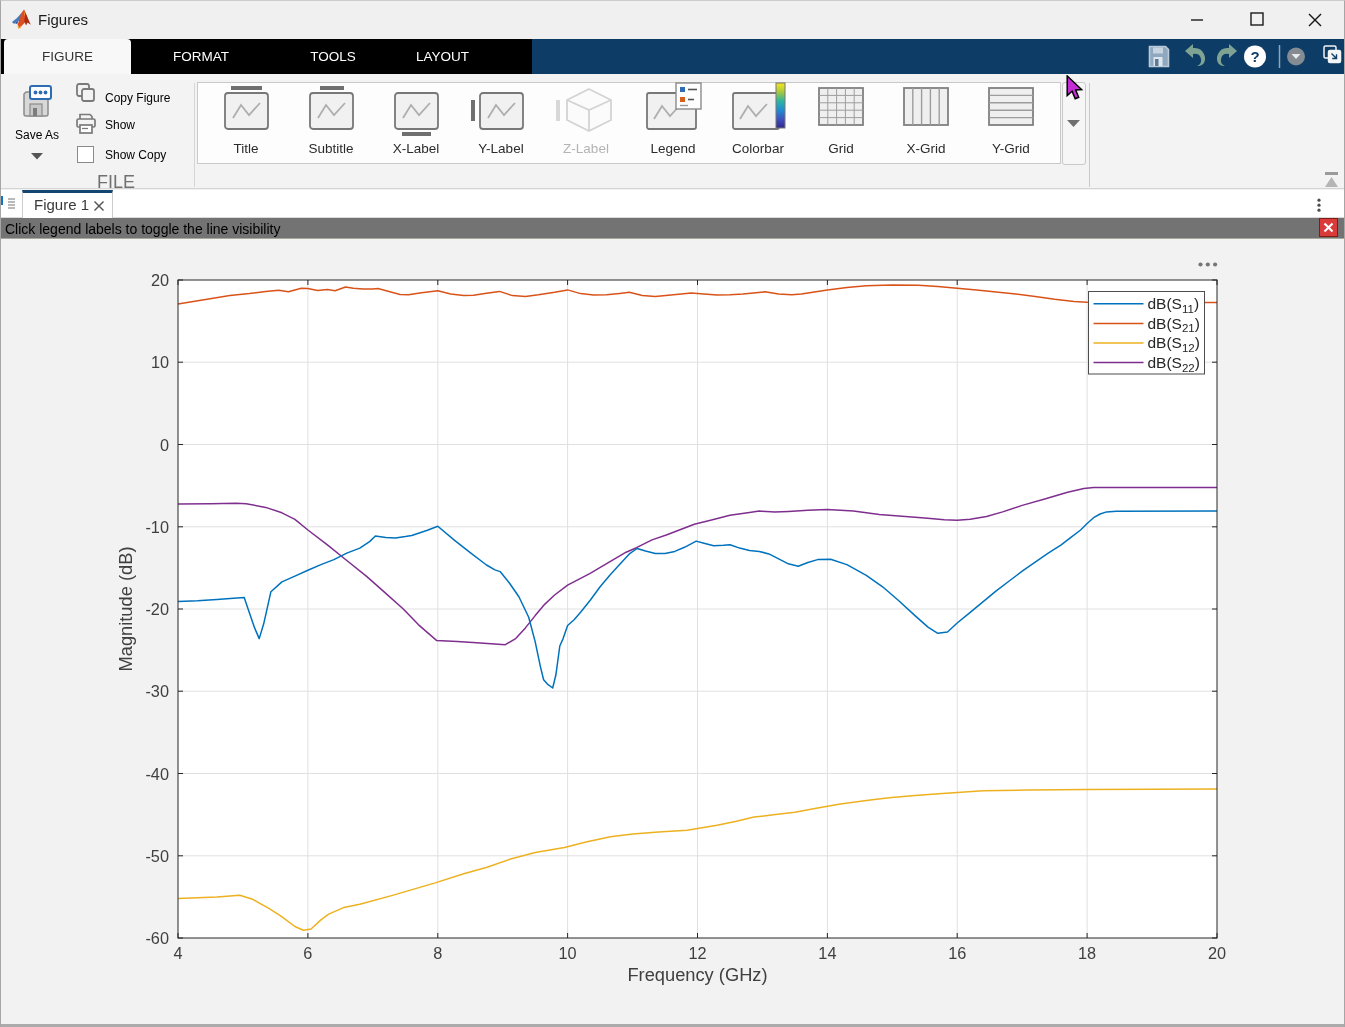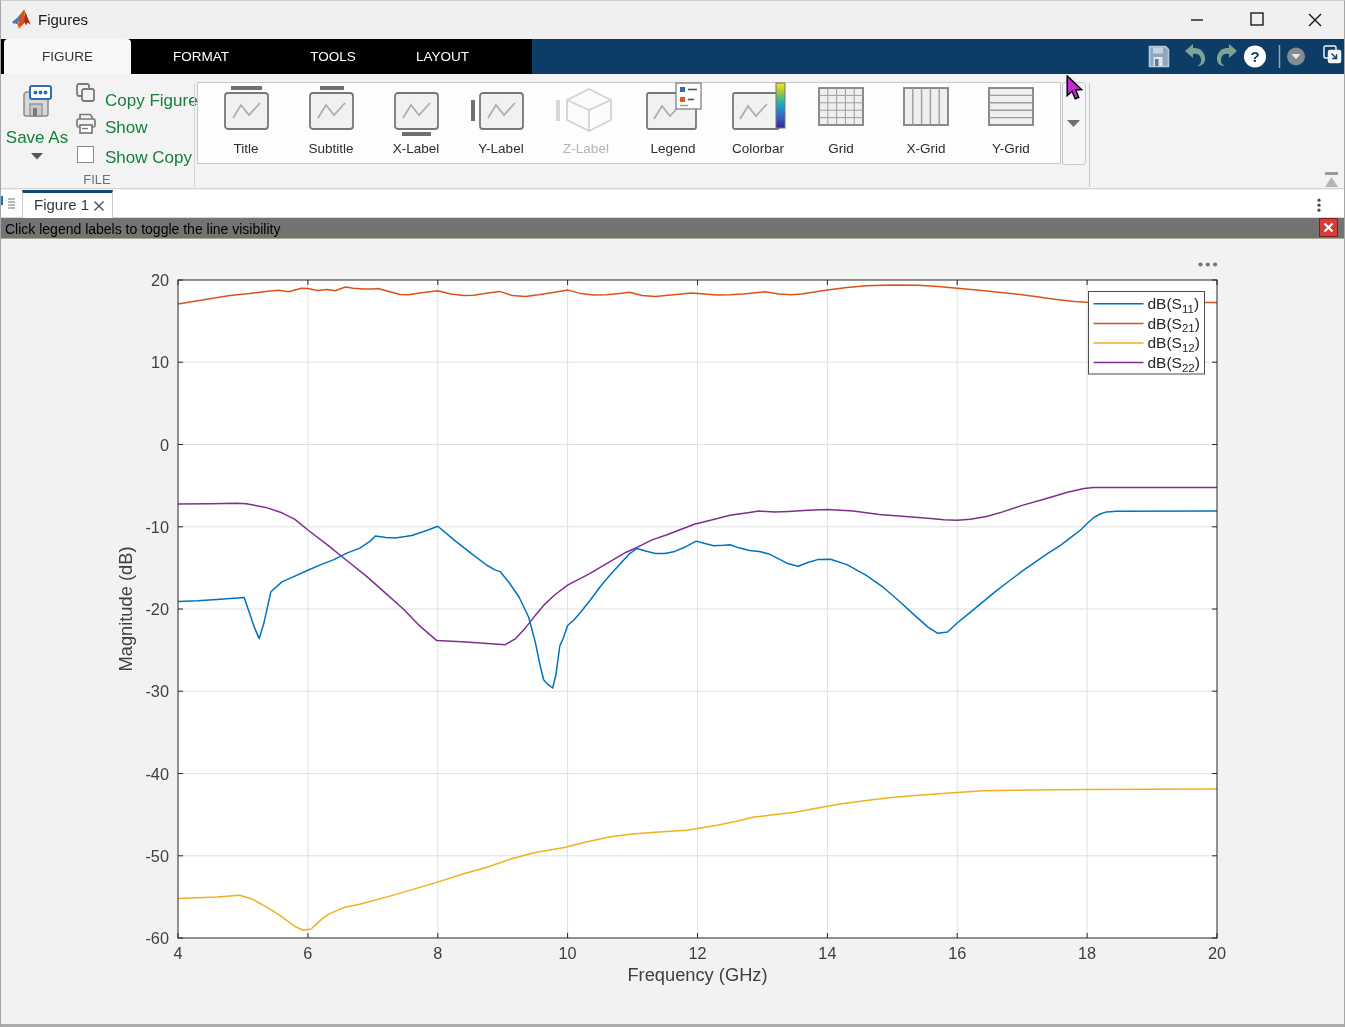--- a/index.html
+++ b/index.html
@@ -11,22 +11,22 @@
 #title-text { left:37px; top:10px; font-size:15px; color:#1b1b1b; }
 #tabstrip { left:0; top:38px; width:1345px; height:35px; background:#000000; }
 #tabstrip-dark { left:531px; top:0; width:814px; height:35px; background:#0d3d66; }
 .rtab { top:0; height:35px; line-height:35px; color:#ffffff; font-size:13.5px;
   text-align:center; }
 #tab-active { left:3px; top:0; width:127px; height:35px; background:#f8f8f8;
   border-radius:4px 4px 0 0; color:#333; }
 #ribbon { left:0; top:73px; width:1345px; height:115px; background:#f3f3f3;
   border-bottom:1px solid #d4d4d4; }
 .sep-v { width:1px; background:#d6d6d6; }
-.ribbon-label { font-size:17px; color:#15803d; }
-.section-label { font-size:13px; color:#717171; text-align:center; }
+.ribbon-label { font-size:12px; color:#000000; }
+.section-label { font-size:18px; color:#717171; text-align:right; }
 #gallery { left:196px; top:8px; width:864px; height:82px; background:#fdfdfd;
   border:1px solid #c9c9c9; }
 .cell-label { top:67px; width:84px; text-align:center; font-size:13.5px; color:#2b2b2b; }
 .cell-label.dis { color:#b4b4b4; }
 #figtabs { left:0; top:189px; width:1345px; height:28px; background:#ffffff;
   border-bottom:1px solid #d9d9d9;text-align:right; }
 #fig1tab { left:21px; top:0px; width:91px; height:28px; background:#ffffff;
   border-top:3px solid #12456f; border-left:1px solid #cccccc;
   border-right:1px solid #cccccc; }
 #infobar { left:0; top:217px; width:1345px; height:21px; background:#737373;

